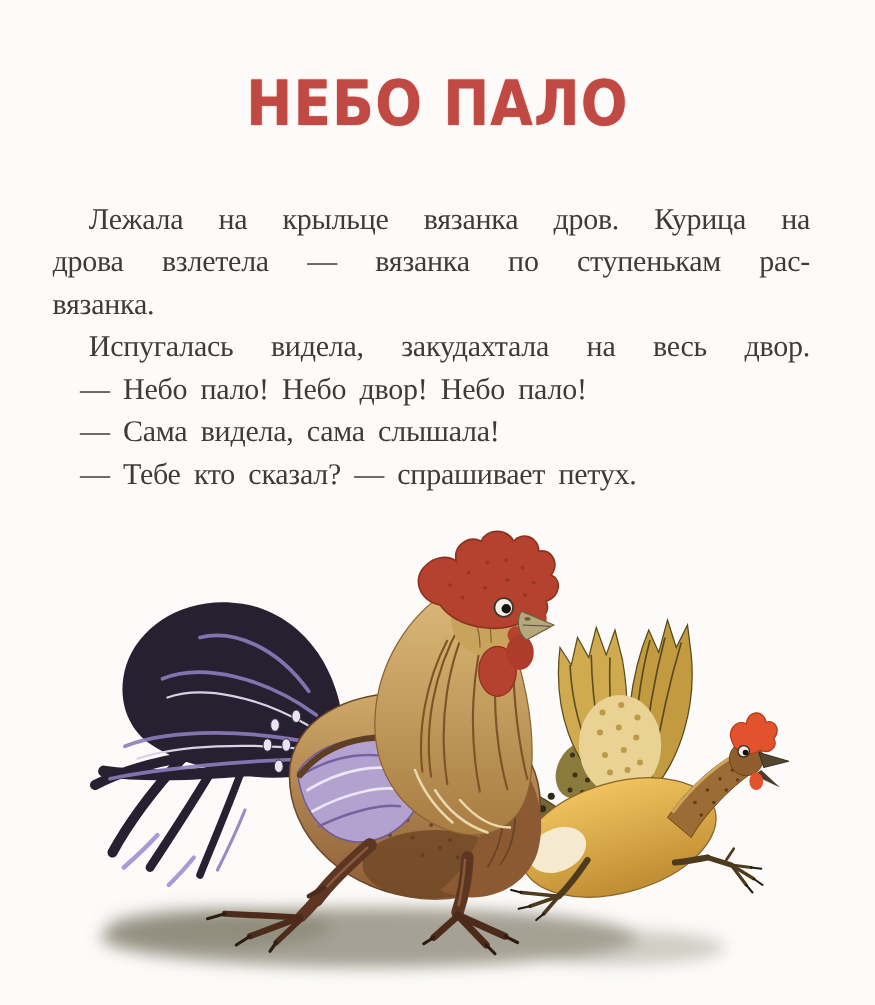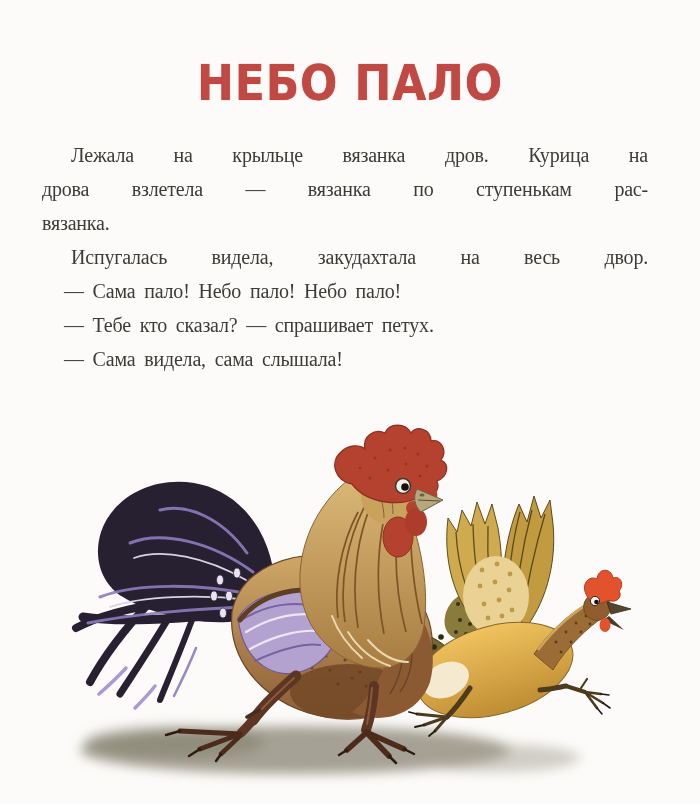--- a/index.html
+++ b/index.html
@@ -14,22 +14,22 @@
   .title {
     position:absolute; top:58px; left:0; width:700px;
     margin:0; text-align:center;
     font-family:"DejaVu Sans", sans-serif;
     font-weight:bold; font-size:50px; line-height:1;
     letter-spacing:1px;
     transform:scaleX(.88); transform-origin:50% 50%;
     text-shadow:0 0 1px currentColor;
   }
   .story {
-    position:absolute; top:138px; left:42px; width:606px;
-    font-size:20px; line-height:34px;
+    position:absolute; top:159px; left:42px; width:606px;
+    font-size:24px; line-height:34px;
     word-spacing:.2em; letter-spacing:-.2px;
   }
   .line { height:34px; overflow:hidden; }
   .justify { text-align:justify; text-align-last:justify; }
   .indent { text-indent:29px; }
   .indent-d { text-indent:22px; }
   .illustration { position:absolute; top:420px; left:0; margin:0; width:700px; height:384px; }
   .illustration svg { display:block; }
 </style>
 </head>
@@ -37,23 +37,23 @@
 
 <div class="page">
 
   <h1 class="title" style="color: rgb(192, 74, 67);">НЕБО ПАЛО</h1>
 
   <div class="story" id="story">
       <div class="line indent justify">Лежала на крыльце вязанка дров. Курица на</div>
       <div class="line justify">дрова взлетела — вязанка по ступенькам рас-</div>
       <div class="line">вязанка.</div>
       <div class="line indent justify">Испугалась видела, закудахтала на весь двор.</div>
-      <div class="line indent-d">— Сама пало! Небо пало! Небо пало!</div>
+      <div class="line indent-d">— Небо пало! Небо двор! Небо пало!</div>
+      <div class="line indent-d">— Сама видела, сама слышала!</div>
       <div class="line indent-d">— Тебе кто сказал? — спрашивает петух.</div>
-      <div class="line indent-d">— Сама видела, сама слышала!</div>
     </div>
 
   <figure class="illustration">
     <svg width="700" height="384" viewBox="0 0 700 384" xmlns="http://www.w3.org/2000/svg">
       <defs>
         <linearGradient id="bodyGrad" x1="0" y1="0" x2="0" y2="1">
           <stop offset="0" stop-color="#cfa868"></stop>
             <stop offset="1" stop-color="#8d5d36"></stop>
         </linearGradient>
         <linearGradient id="neckGrad" x1="0" y1="0" x2="0" y2="1">

